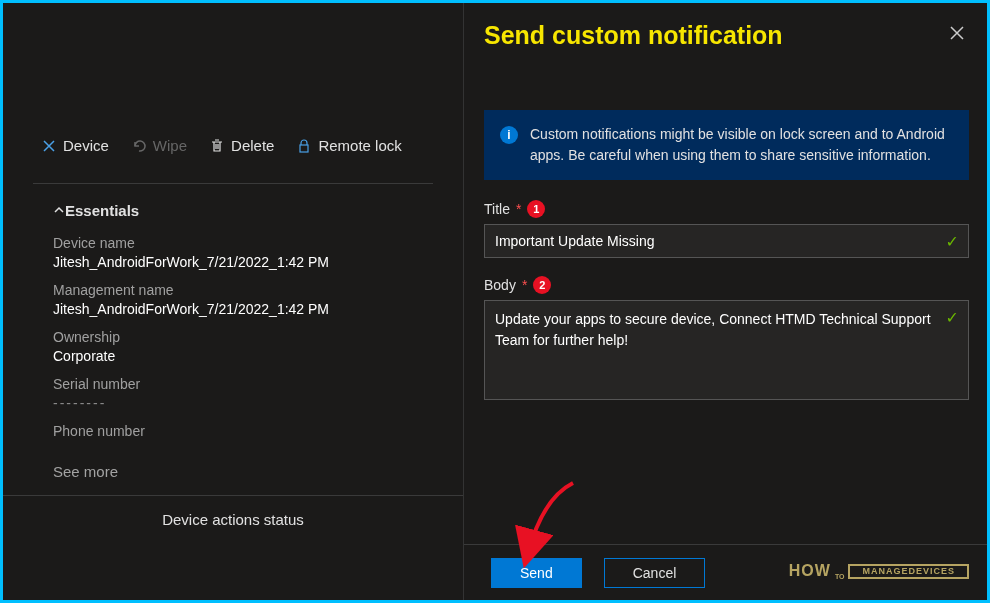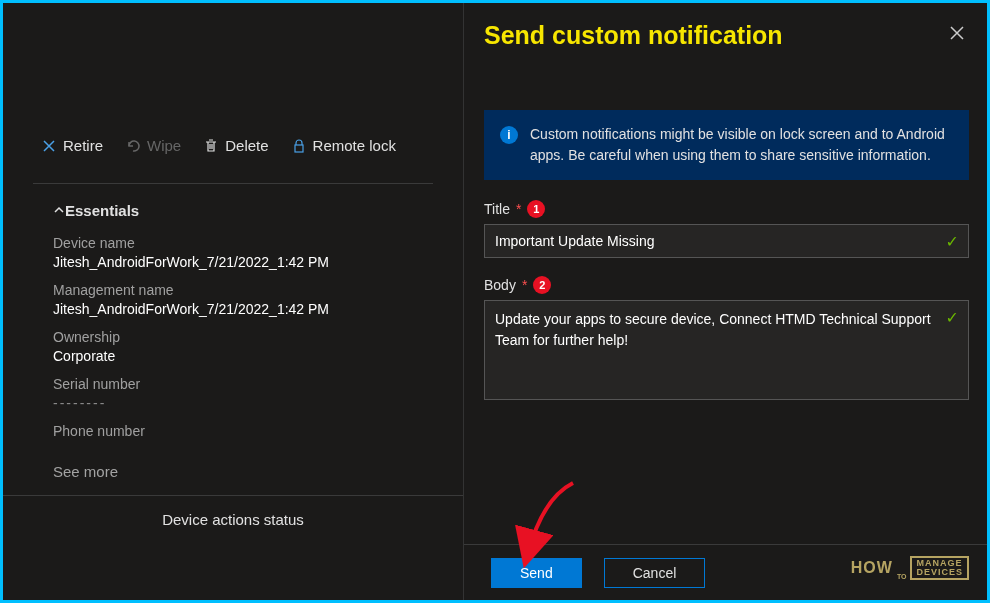--- a/index.html
+++ b/index.html
@@ -197,44 +197,44 @@
   opacity: 0.9;
 }
 .logo-how {
   font-size: 16px;
   font-weight: 700;
   color: #c7b46a;
   letter-spacing: 1px;
 }
 .logo-right {
   display: flex;
-  flex-direction: column;
+  flex-direction: row;
   border: 2px solid #c7b46a;
-  padding: 1px 4px;
+  padding: 1px 12px;
   line-height: 1;
 }
 .logo-right span {
   font-size: 9px;
   font-weight: 700;
   color: #c7b46a;
   letter-spacing: 1px;
 }
 </style>
 </head>
 <body>
 
 <div class="left-panel">
   <div class="toolbar">
     <div class="tool-item">
       <span class="tool-icon">
         <svg width="16" height="16" viewBox="0 0 16 16">
             <path d="M3 3 L13 13 M13 3 L3 13" stroke="#4aa0e6" stroke-width="1.5" fill="none"></path>
           </svg>
       </span>
-      <span>Retire</span>
+      <span>Device</span>
     </div>
     <div class="tool-item disabled">
       <span class="tool-icon">
         <svg width="16" height="16" viewBox="0 0 16 16">
             <path d="M4 8 A5 5 0 1 1 8 13" stroke="#666" stroke-width="1.5" fill="none"></path>
             <path d="M4 4 L4 8 L8 8" stroke="#666" stroke-width="1.5" fill="none"></path>
           </svg>
       </span>
       <span>Wipe</span>
     </div>

